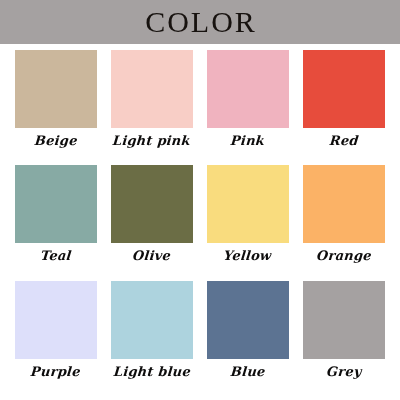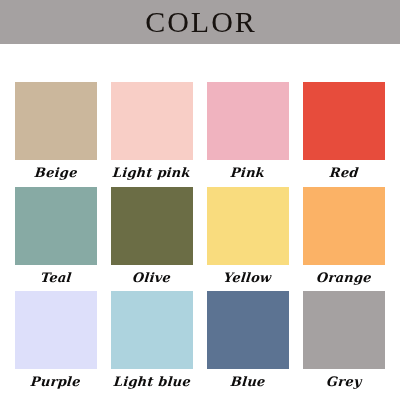--- a/index.html
+++ b/index.html
@@ -14,21 +14,20 @@
     overflow: hidden;
   }
   .poster {
     position: relative;
     width: 400px;
     height: 400px;
     background: #ffffff;
     box-sizing: border-box;
     display: flex;
     flex-direction: column;
-    gap: 32px;
   }
   
   .header-band {
     height: 44px;
     flex: 0 0 44px;
     background: #a5a1a1;
     display: flex;
     align-items: center;
     justify-content: center;
   }

